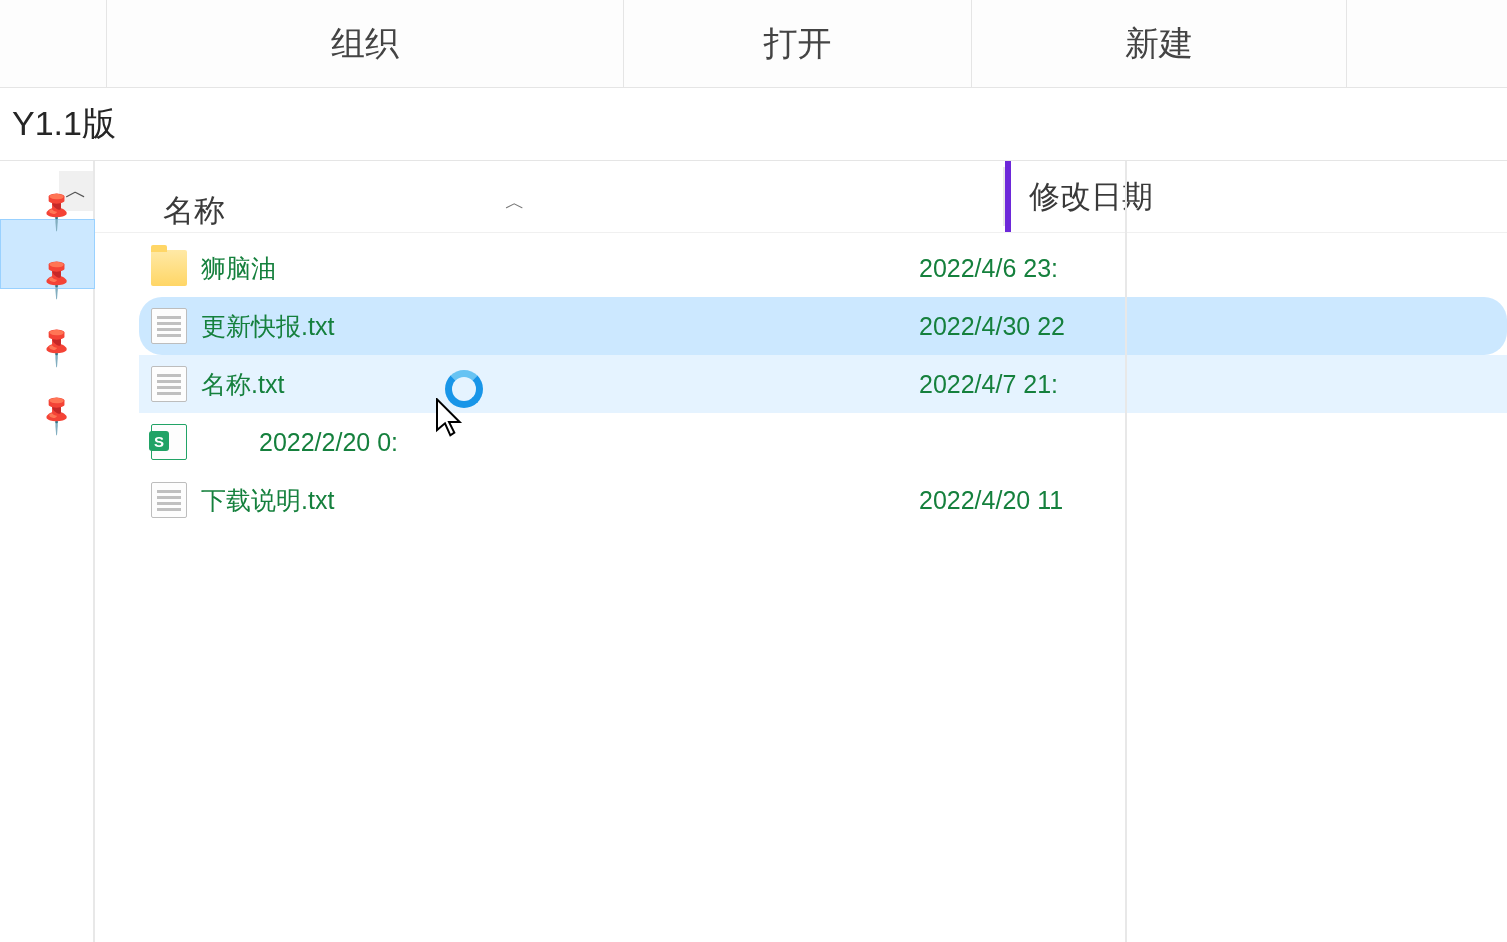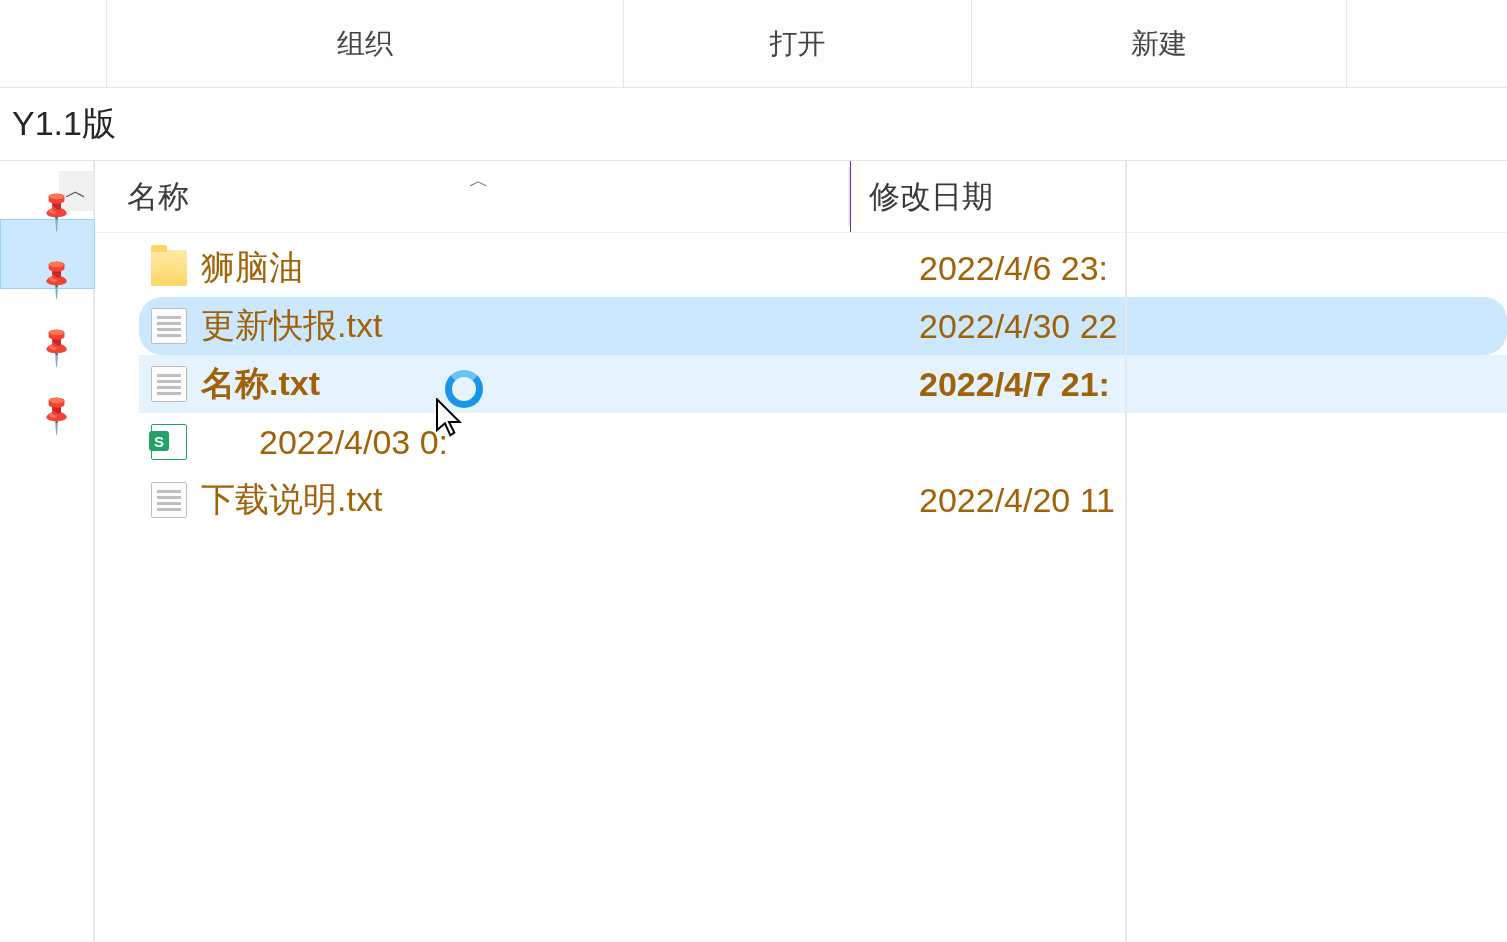--- a/index.html
+++ b/index.html
@@ -19,21 +19,21 @@
       display: flex;
       height: 88px;
       border-bottom: 1px solid #e5e5e5;
       background: #fdfdfd;
     }
     .ribbon-section {
       flex: none;
       display: flex;
       align-items: center;
       justify-content: center;
-      font-size: 28px;
+      font-size: 34px;
       color: #444;
       border-right: 1px solid #e5e5e5;
       height: 100%;
     }
     .ribbon-section:nth-child(1) { width: 107px; }
     .ribbon-section-organize {
       width: 517px;
     }
     .ribbon-section-new {
       width: 375px;
@@ -118,62 +118,61 @@
     .column-headers {
       display: flex;
       height: 72px;
       align-items: center;
       font-size: 31px;
       color: #3a3a3a;
       position: relative;
       border-bottom: 1px solid #f0f0f0;
     }
     .col-name {
-      width: 755px;
-      padding-left: 32px;
-      display: flex;
-      align-items: center;
+      width: 910px;
+      padding-left: 68px;
+      display: flex;
+      align-items: flex-end;
       gap: 280px;
       height: 100%;
       position: relative;
     }
     .col-date {
       padding-left: 18px;
       height: 100%;
       display: flex;
       align-items: center;
-      border-left: 1px solid #6d28d9;
+      border-left: 6px solid #6d28d9;
     }
     .sort-indicator {
       color: #777;
       font-size: 20px;
       position: relative;
       top: -16px;
       left: 0;
     }
     .file-rows {
       display: flex;
       flex-direction: column;
       margin-top: 6px;
       margin-left: 44px;
     }
     .file-row {
       display: flex;
       align-items: center;
       height: 58px;
-      font-size: 34px;
-      color: #a16207;
+      font-size: 25px;
+      color: #15803d;
     }
     .file-row.selected {
       background: #cce8ff;
       border-radius: 23px;
     }
     .file-row.hover {
       background: #e5f3ff;
-      font-weight: bold;
     }
     .file-icon {
       width: 36px;
       height: 36px;
       margin-left: 12px;
       margin-right: 14px;
       flex: none;
     }
     .folder-icon {
       background: linear-gradient(to bottom, #ffe9a6, #ffd666);
@@ -346,21 +345,21 @@
           <div class="file-name">更新快报.txt</div>
           <div class="file-date">2022/4/30 22</div>
         </div>
         <div class="file-row hover">
           <div class="file-icon txt-icon"></div>
           <div class="file-name">名称.txt</div>
           <div class="file-date">2022/4/7 21:</div>
         </div>
         <div class="file-row">
           <div class="file-icon xlsx-icon"></div>
-          <div class="file-date">2022/4/03 0:</div>
+          <div class="file-date">2022/2/20 0:</div>
         </div>
         <div class="file-row">
           <div class="file-icon txt-icon"></div>
           <div class="file-name">下载说明.txt</div>
           <div class="file-date">2022/4/20 11</div>
         </div>
       </div>
 
     <div class="right-divider"></div>
   </div>

